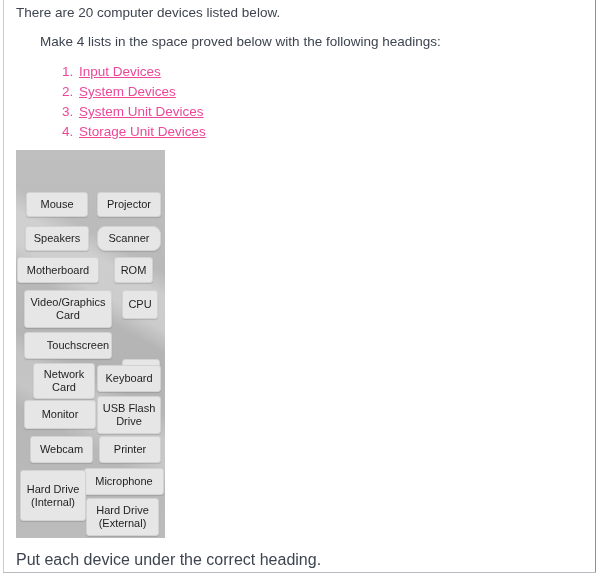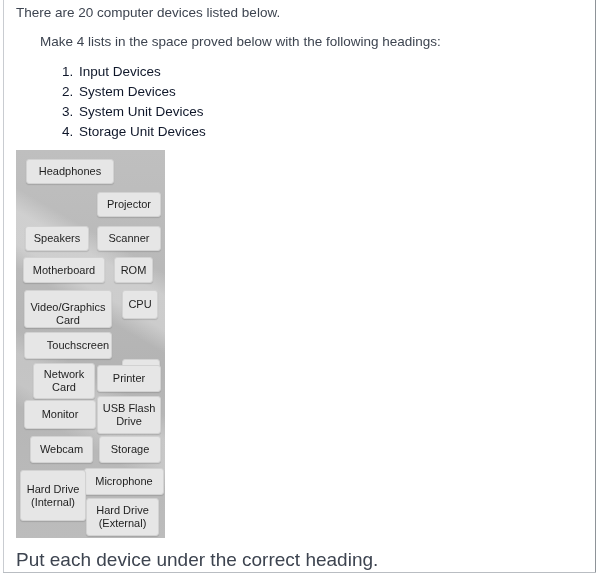--- a/index.html
+++ b/index.html
@@ -59,21 +59,22 @@
 
   
   .headings-list {
     position: absolute;
     left: 55px;
     top: 62px;
     margin: 0;
     padding: 0 0 0 22px;
     font-size: 13.5px;
     line-height: 20px;
-    color: #0f172a;
+    color: #ec4899;
+    text-decoration: underline;
   }
   .headings-list li {
     padding-left: 2px;
   }
 
   
   #device-panel {
     position: absolute;
     left: 16px;
     top: 150px;
@@ -113,21 +114,21 @@
     color: #1e1e1e;
     cursor: move;
     user-select: none;
   }
 
   
   #footer-text {
     position: absolute;
     left: 16px;
     top: 551px;
-    font-size: 19px;
+    font-size: 16px;
     line-height: 17px;
     color: #3d4450;
     white-space: nowrap;
   }
 </style>
 </head>
 <body>
 
 <div id="page">
 
@@ -140,42 +141,42 @@
   <div class="intro" id="intro-line-2">Make 4 lists in the space proved below with the following headings:</div>
 
   <ol class="headings-list" id="headings-list">
       <li>Input Devices</li>
       <li>System Devices</li>
       <li>System Unit Devices</li>
       <li>Storage Unit Devices</li>
     </ol>
 
   <div id="device-panel">
-      <div class="tile" style="left: 10px; top: 9px; width: 88px; height: 25px;">Headphones</div>
+      <div class="tile" style="left: 10px; top: 42px; width: 62px; height: 25px;">Mouse</div>
       <div class="tile" style="left: 81px; top: 42px; width: 64px; height: 25px;">Projector</div>
       <div class="tile" style="left: 9px; top: 76px; width: 64px; height: 25px;">Speakers</div>
-      <div class="tile" style="left: 81px; top: 76px; width: 64px; height: 25px;">Scanner</div>
-      <div class="tile" style="left: 7px; top: 107px; width: 82px; height: 26px;">Motherboard</div>
+      <div class="tile" style="left: 81px; top: 76px; width: 64px; height: 25px; border-radius: 8px;">Scanner</div>
+      <div class="tile" style="left: 1px; top: 107px; width: 82px; height: 26px;">Motherboard</div>
       <div class="tile" style="left: 98px; top: 107px; width: 39px; height: 26px;">ROM</div>
-      <div class="tile" style="left: 8px; top: 140px; width: 88px; height: 38px; align-items: flex-end;">
+      <div class="tile" style="left: 8px; top: 140px; width: 88px; height: 38px;">
         <span>Video/Graphics<br>Card</span>
       </div>
       <div class="tile" style="left: 106px; top: 140px; width: 36px; height: 29px;">CPU</div>
       <div class="tile" style="left: 106px; top: 173px; width: 38px; height: 29px; margin-top: 36px;">RAM</div>
       <div class="tile" style="left: 8px; top: 182px; width: 88px; height: 27px; padding-left: 20px;">Touchscreen</div>
       <div class="tile" style="left: 17px; top: 213px; width: 62px; height: 36px;">
         <span>Network<br>Card</span>
       </div>
-      <div class="tile" style="left: 81px; top: 215px; width: 64px; height: 27px;">Printer</div>
+      <div class="tile" style="left: 81px; top: 215px; width: 64px; height: 27px;">Keyboard</div>
       <div class="tile" style="left: 8px; top: 250px; width: 72px; height: 29px;">Monitor</div>
       <div class="tile" style="left: 81px; top: 246px; width: 64px; height: 38px;">
         <span>USB Flash<br>Drive</span>
       </div>
       <div class="tile" style="left: 14px; top: 286px; width: 63px; height: 27px;">Webcam</div>
-      <div class="tile" style="left: 83px; top: 286px; width: 62px; height: 27px;">Storage</div>
+      <div class="tile" style="left: 83px; top: 286px; width: 62px; height: 27px;">Printer</div>
       <div class="tile" style="left: 68px; top: 318px; width: 80px; height: 27px;">Microphone</div>
       <div class="tile" style="left: 4px; top: 320px; width: 66px; height: 51px;">
         <span>Hard Drive<br>(Internal)</span>
       </div>
       <div class="tile" style="left: 70px; top: 348px; width: 73px; height: 38px;">
         <span>Hard Drive<br>(External)</span>
       </div>
     </div>
 
   <div id="footer-text">Put each device under the correct heading.</div>

